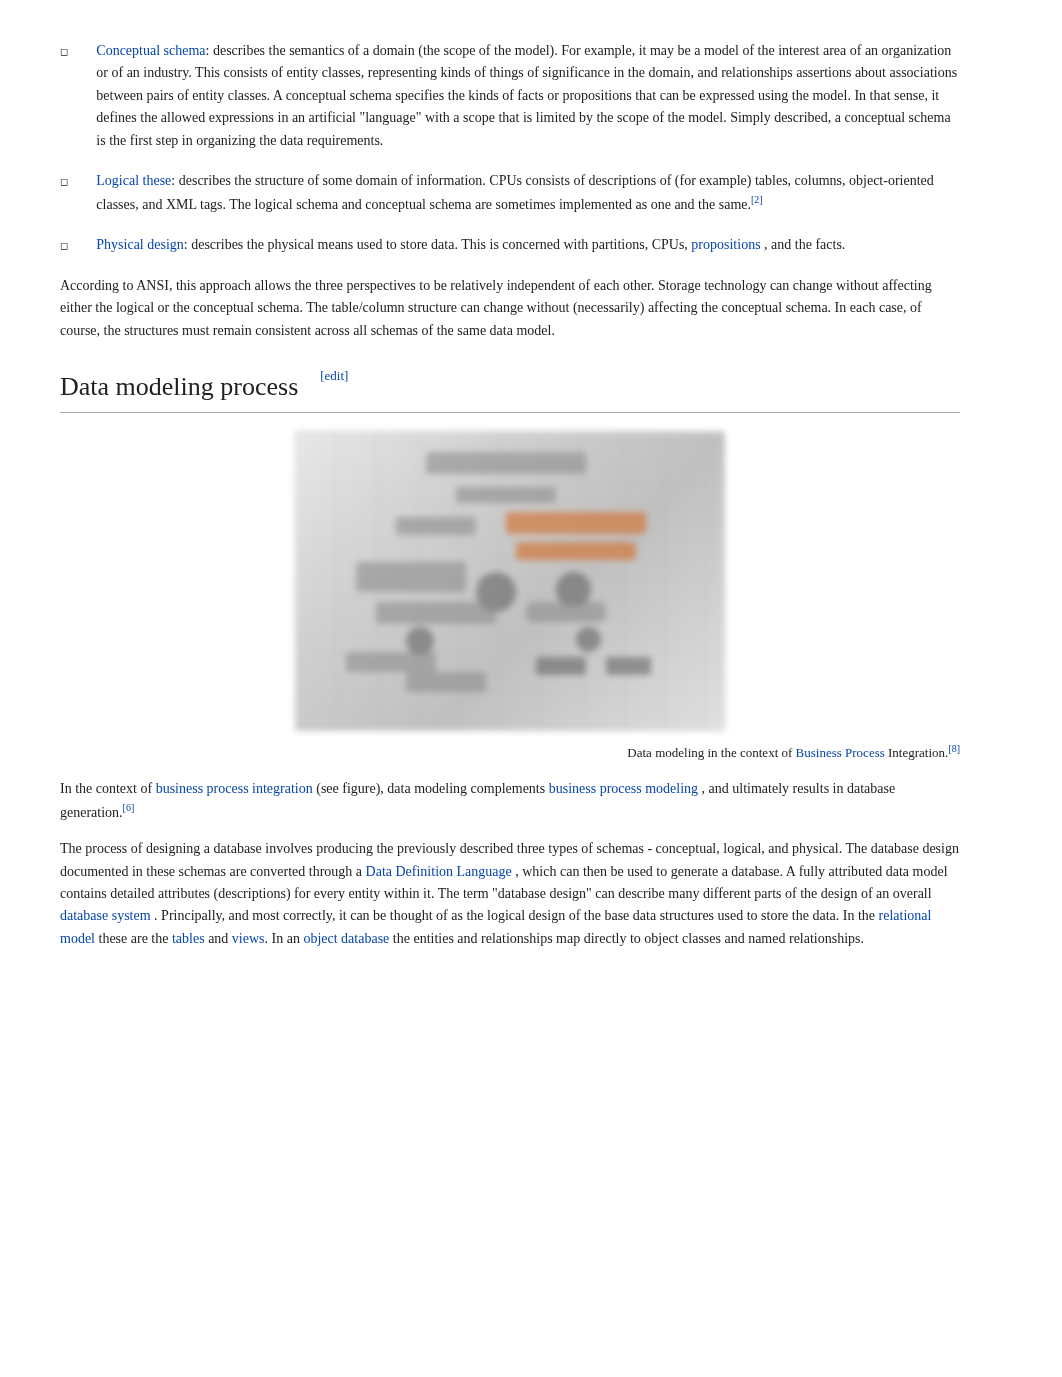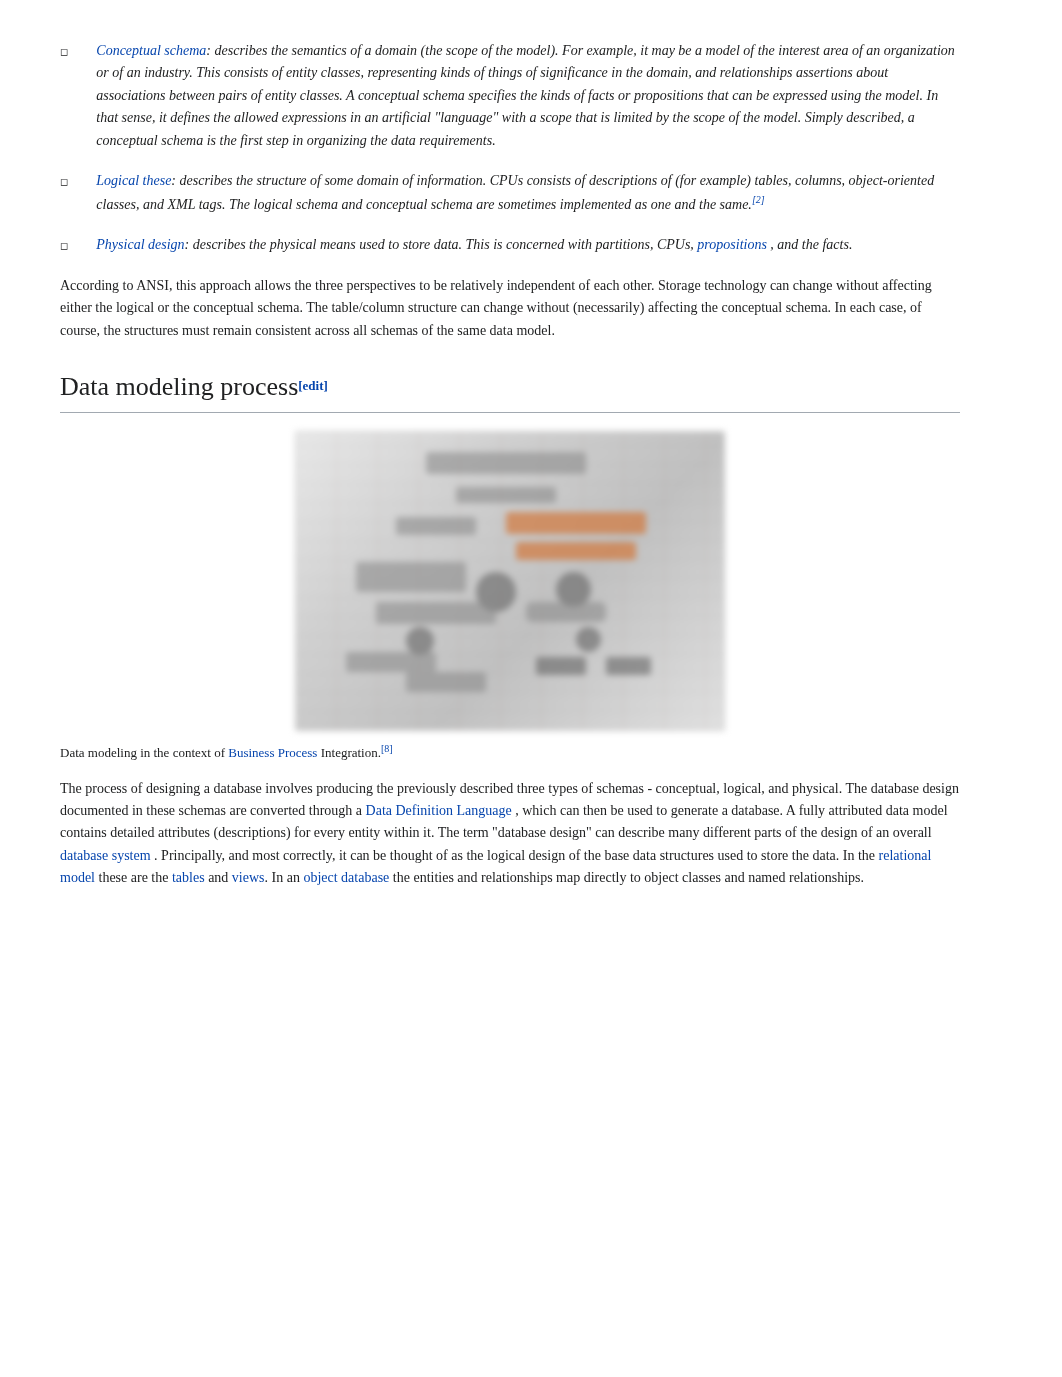--- a/index.html
+++ b/index.html
@@ -27,41 +27,40 @@
     }
     .bullet-char {
       font-size: 10px;
       margin-right: 28px;
       margin-top: 4px;
       flex-shrink: 0;
       color: #202122;
     }
     .bullet-content {
       flex: 1;
-      font-style: italic;
     }
     a, .link {
       color: #0645ad;
       text-decoration: none;
     }
     .section-heading {
       font-family: 'Linux Libertine', Georgia, serif;
       font-size: 26px;
       font-weight: normal;
       border-bottom: 1px solid #a2a9b1;
       margin: 24px 0 14px 0;
       padding-bottom: 4px;
       display: flex;
-      align-items: center;
-      gap: 0;
+      align-items: flex-start;
+      gap: 22px;
     }
     .edit-link {
       font-size: 13px;
       color: #0645ad;
-      font-weight: bold;
+      font-weight: normal;
     }
     .paragraph {
       margin-bottom: 14px;
     }
     .image-container {
       display: flex;
       justify-content: center;
       margin: 18px 0 10px 0;
     }
     .blurred-image {
@@ -84,21 +83,21 @@
     }
     
     .diagram-shape {
       position: absolute;
       border-radius: 3px;
     }
     .shape-orange { background: rgba(210, 120, 60, 0.7); }
     .shape-gray { background: rgba(140, 140, 140, 0.6); }
     .shape-dark { background: rgba(80, 80, 80, 0.5); }
     .caption {
-      text-align: left;
+      text-align: right;
       font-size: 13px;
       margin-bottom: 14px;
       color: #202122;
       margin-top: 8px;
     }
     sup {
       font-size: 10px;
       vertical-align: super;
       color: #0645ad;
     }
@@ -158,18 +157,21 @@
       <div class="diagram-shape shape-gray" style="top:240px;left:110px;width:80px;height:20px;"></div>
       <div class="diagram-shape shape-dark" style="top:225px;left:240px;width:50px;height:18px;border-radius:3px;"></div>
       <div class="diagram-shape shape-dark" style="top:225px;left:310px;width:45px;height:18px;border-radius:3px;"></div>
     </div>
   </div>
 
   <p class="caption">
     <span>Data modeling in the context of </span><a class="link" href="#">Business Process</a><span> Integration.</span><sup>[8]</sup>
   </p>
 
+  <p class="paragraph">
+    <span>In the context of </span><a class="link" href="#">business process integration</a><span> (see figure), data modeling complements </span><a class="link" href="#">business process modeling</a><span> , and ultimately results in database generation.</span><sup>[6]</sup>
+  </p>
 
   <p class="paragraph">
     <span>The process of designing a database involves producing the previously described three types of schemas - conceptual, logical, and physical. The database design documented in these schemas are converted through a </span><a class="link" href="#">Data Definition Language</a><span> , which can then be used to generate a database. A fully attributed data model contains detailed attributes (descriptions) for every entity within it. The term "database design" can describe many different parts of the design of an overall </span><a class="link" href="#">database system</a><span> . Principally, and most correctly, it can be thought of as the logical design of the base data structures used to store the data. In the </span><a class="link" href="#">relational model</a><span> these are the </span><a class="link" href="#">tables</a><span> and </span><a class="link" href="#">views</a><span>. In an </span><a class="link" href="#">object database</a><span> the entities and relationships map directly to object classes and named relationships.</span>
   </p>
 
 </div>
 
 </body></html>

